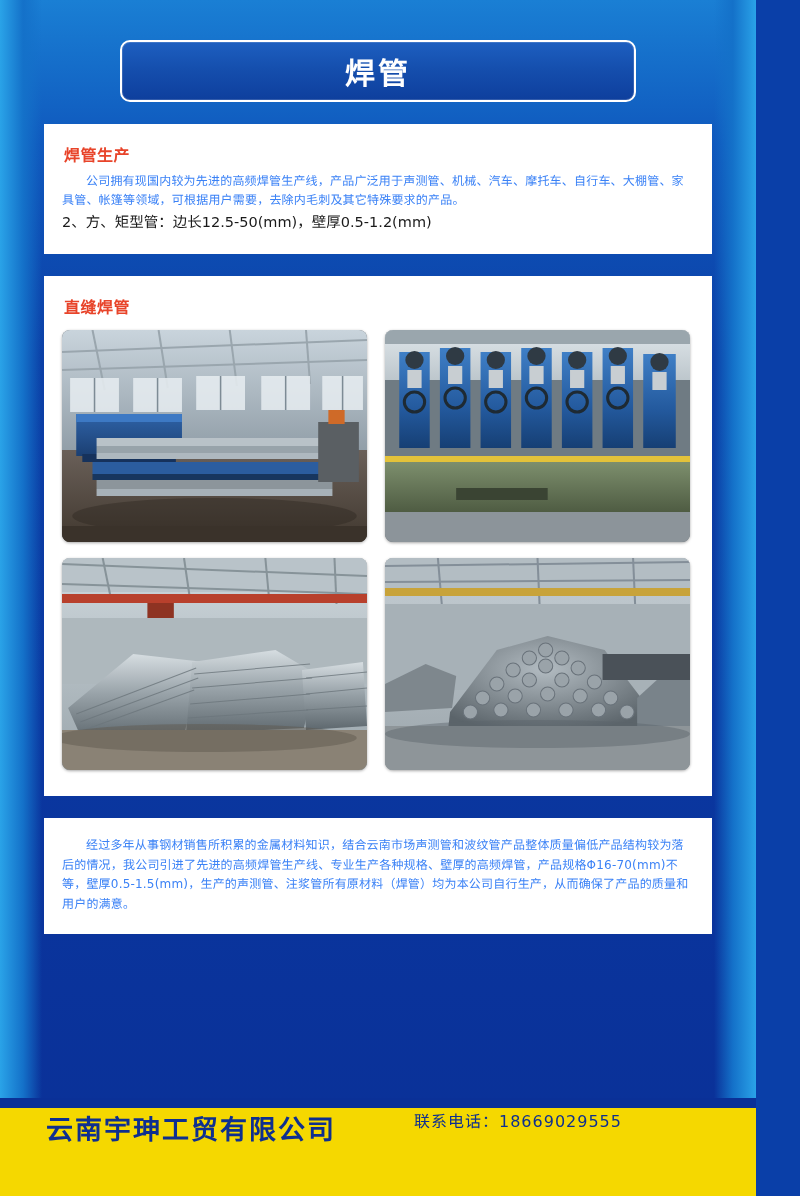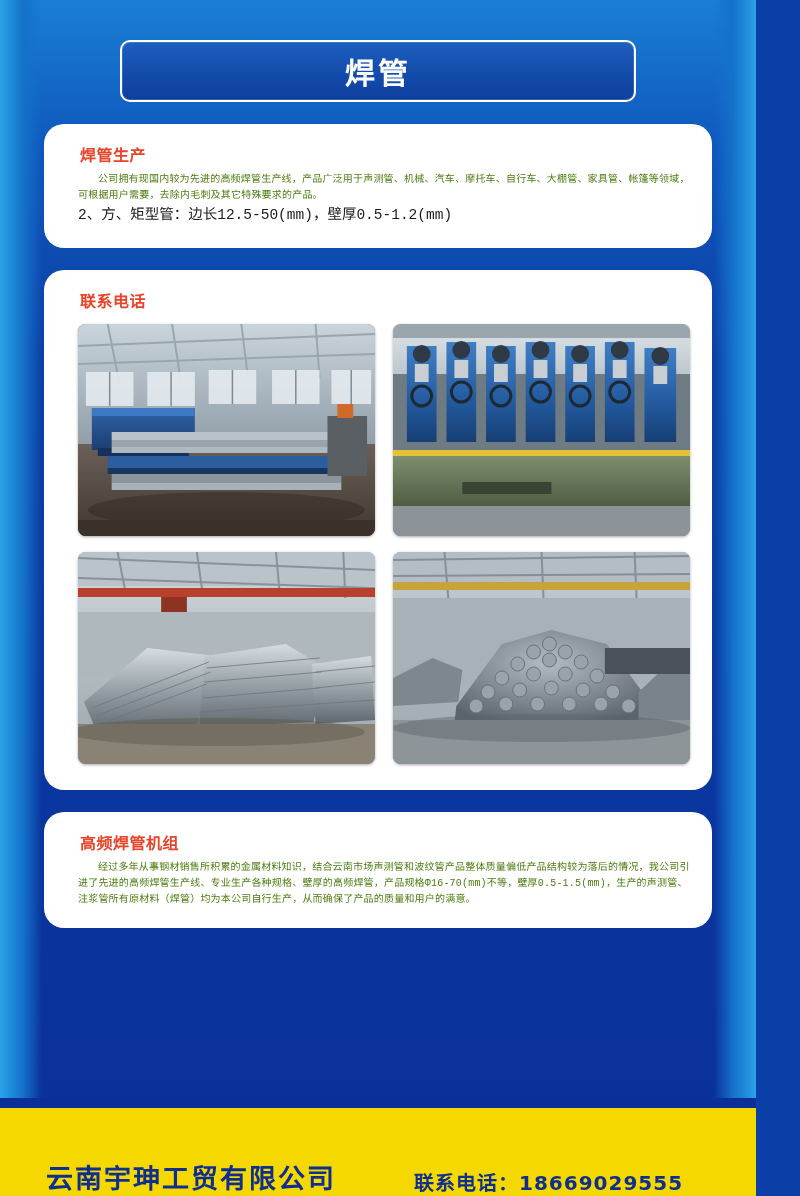--- a/index.html
+++ b/index.html
@@ -62,37 +62,36 @@
     margin: 0;
     color: #ffffff;
     font-size: 30px;
     font-weight: bold;
     letter-spacing: 3px;
   }
 
   
   .card {
     background: #ffffff;
-    border-radius: 20px;
+    border-radius: 0;
     margin-top: 22px;
-    padding: 18px 22px 20px 34px;
+    padding: 18px 22px 20px 18px;
     box-sizing: border-box;
     position: relative;
-    font-family: Liberation Mono, monospace;
   }
   .card-heading {
     color: #e8442a;
     font-size: 16px;
     font-weight: bold;
     margin: 0 0 6px 2px;
     letter-spacing: 0.5px;
   }
   .body-text {
-    color: #4d7c0f;
-    font-size: 10px;
+    color: #3b82f6;
+    font-size: 12px;
     line-height: 1.62;
     margin: 0;
     letter-spacing: 0.2px;
   }
   .body-text.indent {
     text-indent: 2em;
   }
   .spec-line {
     color: #1a1a1a;
     font-size: 14.5px;
@@ -133,35 +132,35 @@
     position: absolute;
     left: 0; right: 0; top: 0;
     height: 10px;
     background: #0a3097;
   }
   .footer-bar {
     position: absolute;
     left: 0; right: 0; top: 10px; bottom: 0;
     background: #f5d800;
     display: flex;
-    align-items: flex-end;
+    align-items: flex-start;
     padding: 0 46px;
     box-sizing: border-box;
   }
   .company-name {
     color: #0e2f8f;
     font-size: 27px;
     font-weight: bold;
     letter-spacing: 2px;
     flex: 0 0 auto;
   }
   .contact {
     color: #0e2f8f;
-    font-size: 20px;
-    font-weight: bold;
+    font-size: 16px;
+    font-weight: normal;
     letter-spacing: 1px;
     margin-left: 78px;
   }
 </style>
 </head>
 <body>
 
 <div class="page">
 
   <div class="content">
@@ -170,21 +169,21 @@
       <h1>焊管</h1>
     </div>
 
     <div class="card">
       <div class="card-heading">焊管生产</div>
       <p class="body-text indent">公司拥有现国内较为先进的高频焊管生产线，产品广泛用于声测管、机械、汽车、摩托车、自行车、大棚管、家具管、帐篷等领域，可根据用户需要，去除内毛刺及其它特殊要求的产品。</p>
       <p class="spec-line">2、方、矩型管：边长12.5-50(mm)，壁厚0.5-1.2(mm)</p>
     </div>
 
     <div class="card gallery-card">
-      <div class="card-heading">联系电话</div>
+      <div class="card-heading">直缝焊管</div>
       <div class="gallery">
 
         <div class="photo">
           <svg viewBox="0 0 300 212" preserveAspectRatio="none" aria-hidden="true">
             <defs>
               <linearGradient id="g1sky" x1="0" y1="0" x2="0" y2="1">
                 <stop offset="0%" stop-color="#c9d4dc"></stop>
                   <stop offset="100%" stop-color="#8d9aa4"></stop>
               </linearGradient>
               <linearGradient id="g1floor" x1="0" y1="0" x2="0" y2="1">
@@ -425,21 +424,20 @@
 
             <rect x="0" y="168" width="300" height="44" fill="#8e9599"></rect>
             <ellipse cx="150" cy="176" rx="150" ry="14" fill="#5c636a" opacity="0.45"></ellipse>
           </svg>
         </div>
 
       </div>
     </div>
 
     <div class="card">
-      <div class="card-heading">高频焊管机组</div>
       <p class="body-text indent">经过多年从事钢材销售所积累的金属材料知识，结合云南市场声测管和波纹管产品整体质量偏低产品结构较为落后的情况，我公司引进了先进的高频焊管生产线、专业生产各种规格、壁厚的高频焊管，产品规格Φ16-70(mm)不等，壁厚0.5-1.5(mm)，生产的声测管、注浆管所有原材料（焊管）均为本公司自行生产，从而确保了产品的质量和用户的满意。</p>
     </div>
 
   </div>
 
   <div class="footer">
     <div class="footer-strip"></div>
     <div class="footer-bar">
       <div class="company-name">云南宇珅工贸有限公司</div>
       <div class="contact">联系电话：18669029555</div>

